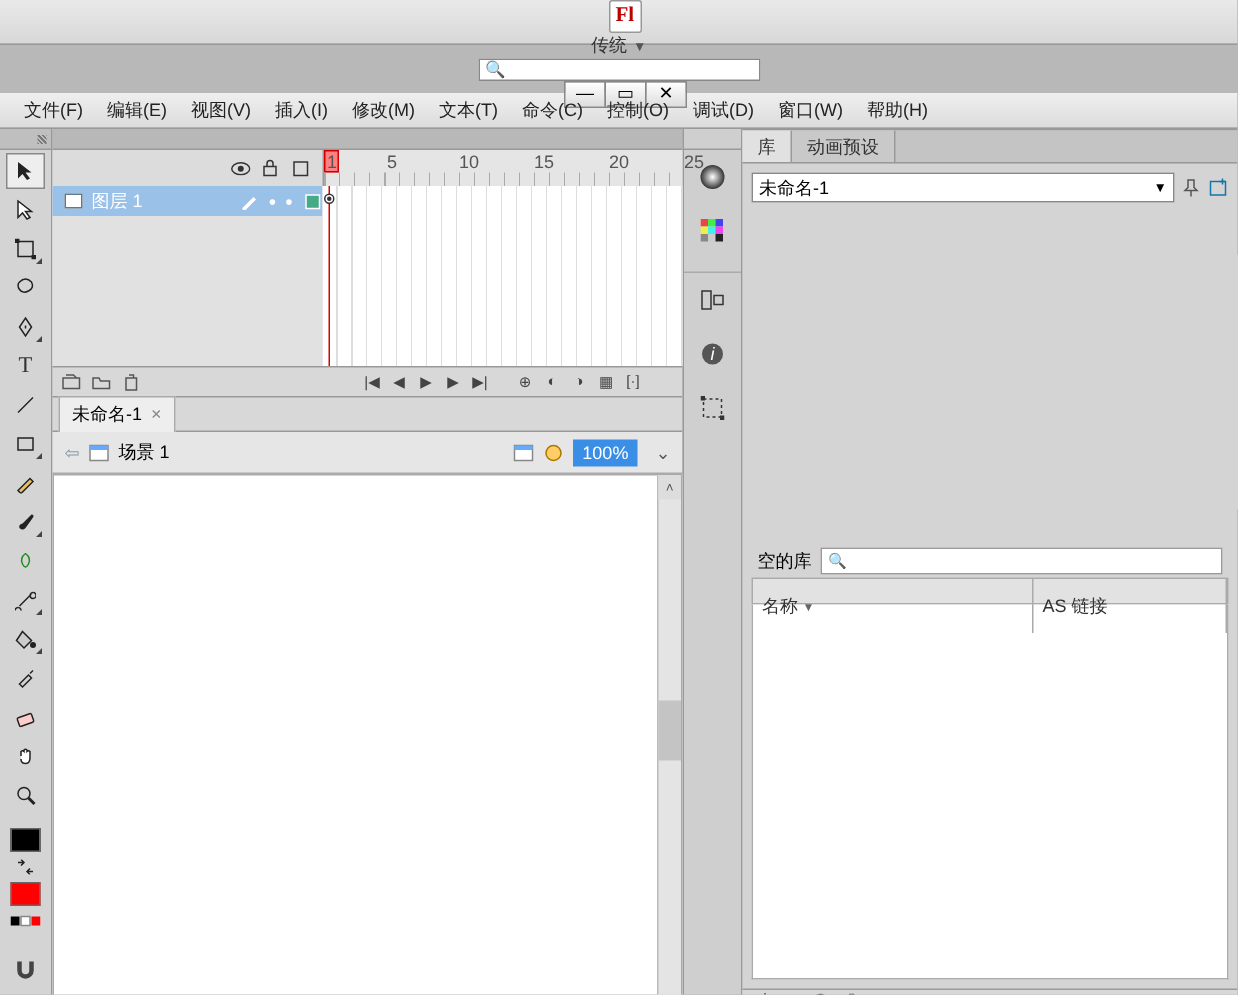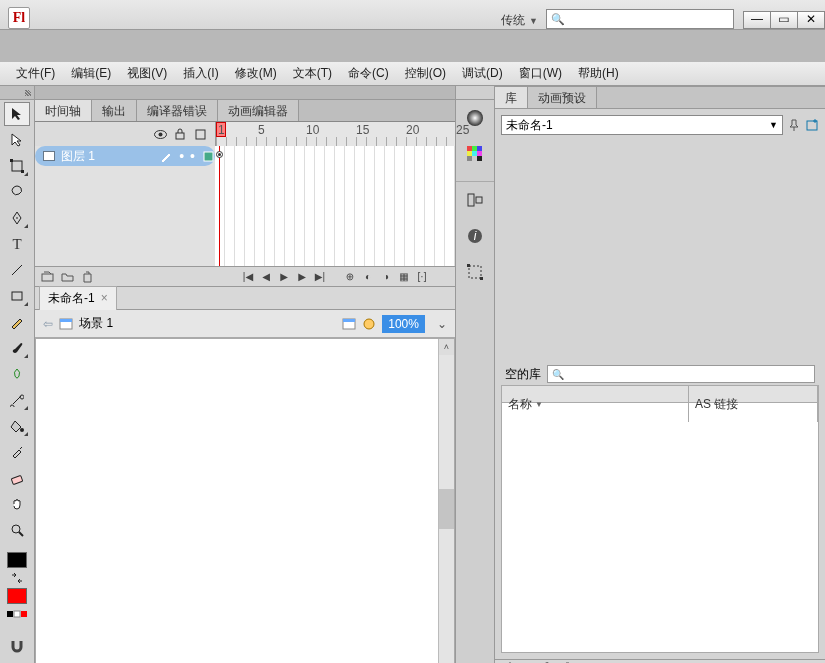--- a/index.html
+++ b/index.html
@@ -1,17 +1,17 @@
 <!DOCTYPE html>
 <html><head>
 <meta charset="utf-8">
 <style>
 * { margin:0; padding:0; box-sizing:border-box; font-family:"Microsoft YaHei",SimSun,Arial,sans-serif; font-size:12px; user-select:none; }
 body { background:#b8b8b8; width:825px; height:663px; overflow:hidden; position:relative; }
-.titlebar { height:30px; background:linear-gradient(#e9e9e9,#d8d8d8); border-bottom:1px solid #999; display:flex; align-items:flex-end; }
+.titlebar { height:30px; background:linear-gradient(#e9e9e9,#d8d8d8); border-bottom:1px solid #999; display:flex; align-items:center;flex-direction:column; }
 .fl-logo { width:22px; height:22px; margin-left:8px; background:#fff; border:1px solid #999; color:#b00; font-weight:bold; font-family:"Times New Roman",serif; font-size:14px; text-align:center; line-height:20px; border-radius:2px; }
 .tb-spacer { flex:1; }
 .layout-dd { display:flex; align-items:center; gap:4px; padding:0 8px; color:#333; }
 .layout-dd span.arrow { font-size:9px; color:#555; }
 .search-box { width:188px; height:20px; background:#fff; border:1px solid #888; display:flex; align-items:center; padding:0 4px; }
 .search-box .mag { color:#888; font-size:11px; }
 .winbtns { display:flex; margin-left:10px; }
 .winbtns div { width:28px; height:18px; border:1px solid #888; background:linear-gradient(#fff,#ddd); margin-left:-1px; text-align:center; line-height:14px; font-size:12px; font-family:Arial; }
 .menubar { height:24px; background:linear-gradient(#efefef,#dcdcdc); border-bottom:1px solid #999; display:flex; align-items:center; padding-left:10px; gap:4px;margin-top:32px; }
 .menubar span { padding:2px 6px; color:#222; }
@@ -29,21 +29,21 @@
 .tab { padding:3px 10px; border-right:1px solid #999; color:#333; background:#c9c9c9; }
 .tab.active { background:#e1e1e1; }
 .tl-head { height:24px; background:#dcdcdc; display:flex; align-items:center; }
 .tl-left { width:180px; height:100%; display:flex; align-items:center; justify-content:flex-end; gap:6px; padding-right:8px; }
 .tl-ruler { flex:1; position:relative; height:100%; background:#e5e5e5; border-left:1px solid #999; }
 .playhead { position:absolute; left:0; top:0; width:10px; height:15px; background:#ff8080; border:1px solid #c00; }
 .ruler-ticks { position:absolute; left:0; right:0; bottom:0; height:9px; background:repeating-linear-gradient(90deg,#aaa 0 1px,transparent 1px 10px); }
 .ruler-nums { position:absolute; left:0; right:0; top:0; height:15px; display:flex; font-size:10px; color:#555; }
 .ruler-nums span { position:absolute; top:1px; }
 .layers { height:120px; background:#e1e1e1; display:flex; }
-.layer-row { height:20px; background:#9ac1e8; display:flex; align-items:center; color:#fff; padding-left:8px; gap:6px; width:180px;border-radius:10px; }
+.layer-row { height:20px; background:#9ac1e8; display:flex; align-items:center; color:#fff; padding-left:8px; gap:6px; width:180px; }
 .layer-ic { width:12px; height:10px; background:#fff; border:1px solid #678; }
 .kf { position:absolute; left:1px; top:5px; width:7px; height:7px; background:#fff; border:1px solid #333; border-radius:50%; }
 .kf:before{content:"";position:absolute;left:1px;top:1px;width:3px;height:3px;background:#333;border-radius:50%;}
 .playline { position:absolute; left:4px; top:0; width:1px; height:120px; background:#d00; }
 .frames-grid { position:absolute; inset:0; background:repeating-linear-gradient(90deg,transparent 0 9px,#ddd 9px 10px),repeating-linear-gradient(90deg,transparent 0 49px,#eef 49px 50px); }
 .layer-right-col{flex:1;position:relative;background:#fff;}
 .tl-foot { height:20px; background:#d8d8d8; border-top:1px solid #999; display:flex; align-items:center; }
 .tl-foot-left { width:180px; display:flex; gap:4px; padding-left:4px; }
 .tl-foot-right { flex:1; display:flex; align-items:center; justify-content:center; gap:2px; }
 .fb { width:16px; height:16px; display:flex; align-items:center; justify-content:center; color:#444; font-size:10px; }
@@ -225,26 +225,20 @@
     <div style="height:6px"></div>
     <div class="toolbtn">
         <svg width="16" height="16">
           <path d="M4 3 L4 9 A4 4 0 0 0 12 9 L12 3" fill="none" stroke="#444" stroke-width="3"></path>
         </svg>
       </div>
   </div>
 
   <div class="center">
     <div class="c-head"></div>
-    <div class="tabs">
-      <div class="tab active">时间轴</div>
-      <div class="tab">输出</div>
-      <div class="tab">编译器错误</div>
-      <div class="tab">动画编辑器</div>
-    </div>
     <div class="tl-head">
       <div class="tl-left">
         <span class="sm-ic">
             <svg width="13" height="9">
               <ellipse cx="6.5" cy="4.5" rx="6" ry="4" fill="none" stroke="#333"></ellipse>
               <circle cx="6.5" cy="4.5" r="2" fill="#333"></circle>
             </svg>
           </span>
         <span class="sm-ic">
             <svg width="10" height="12">

